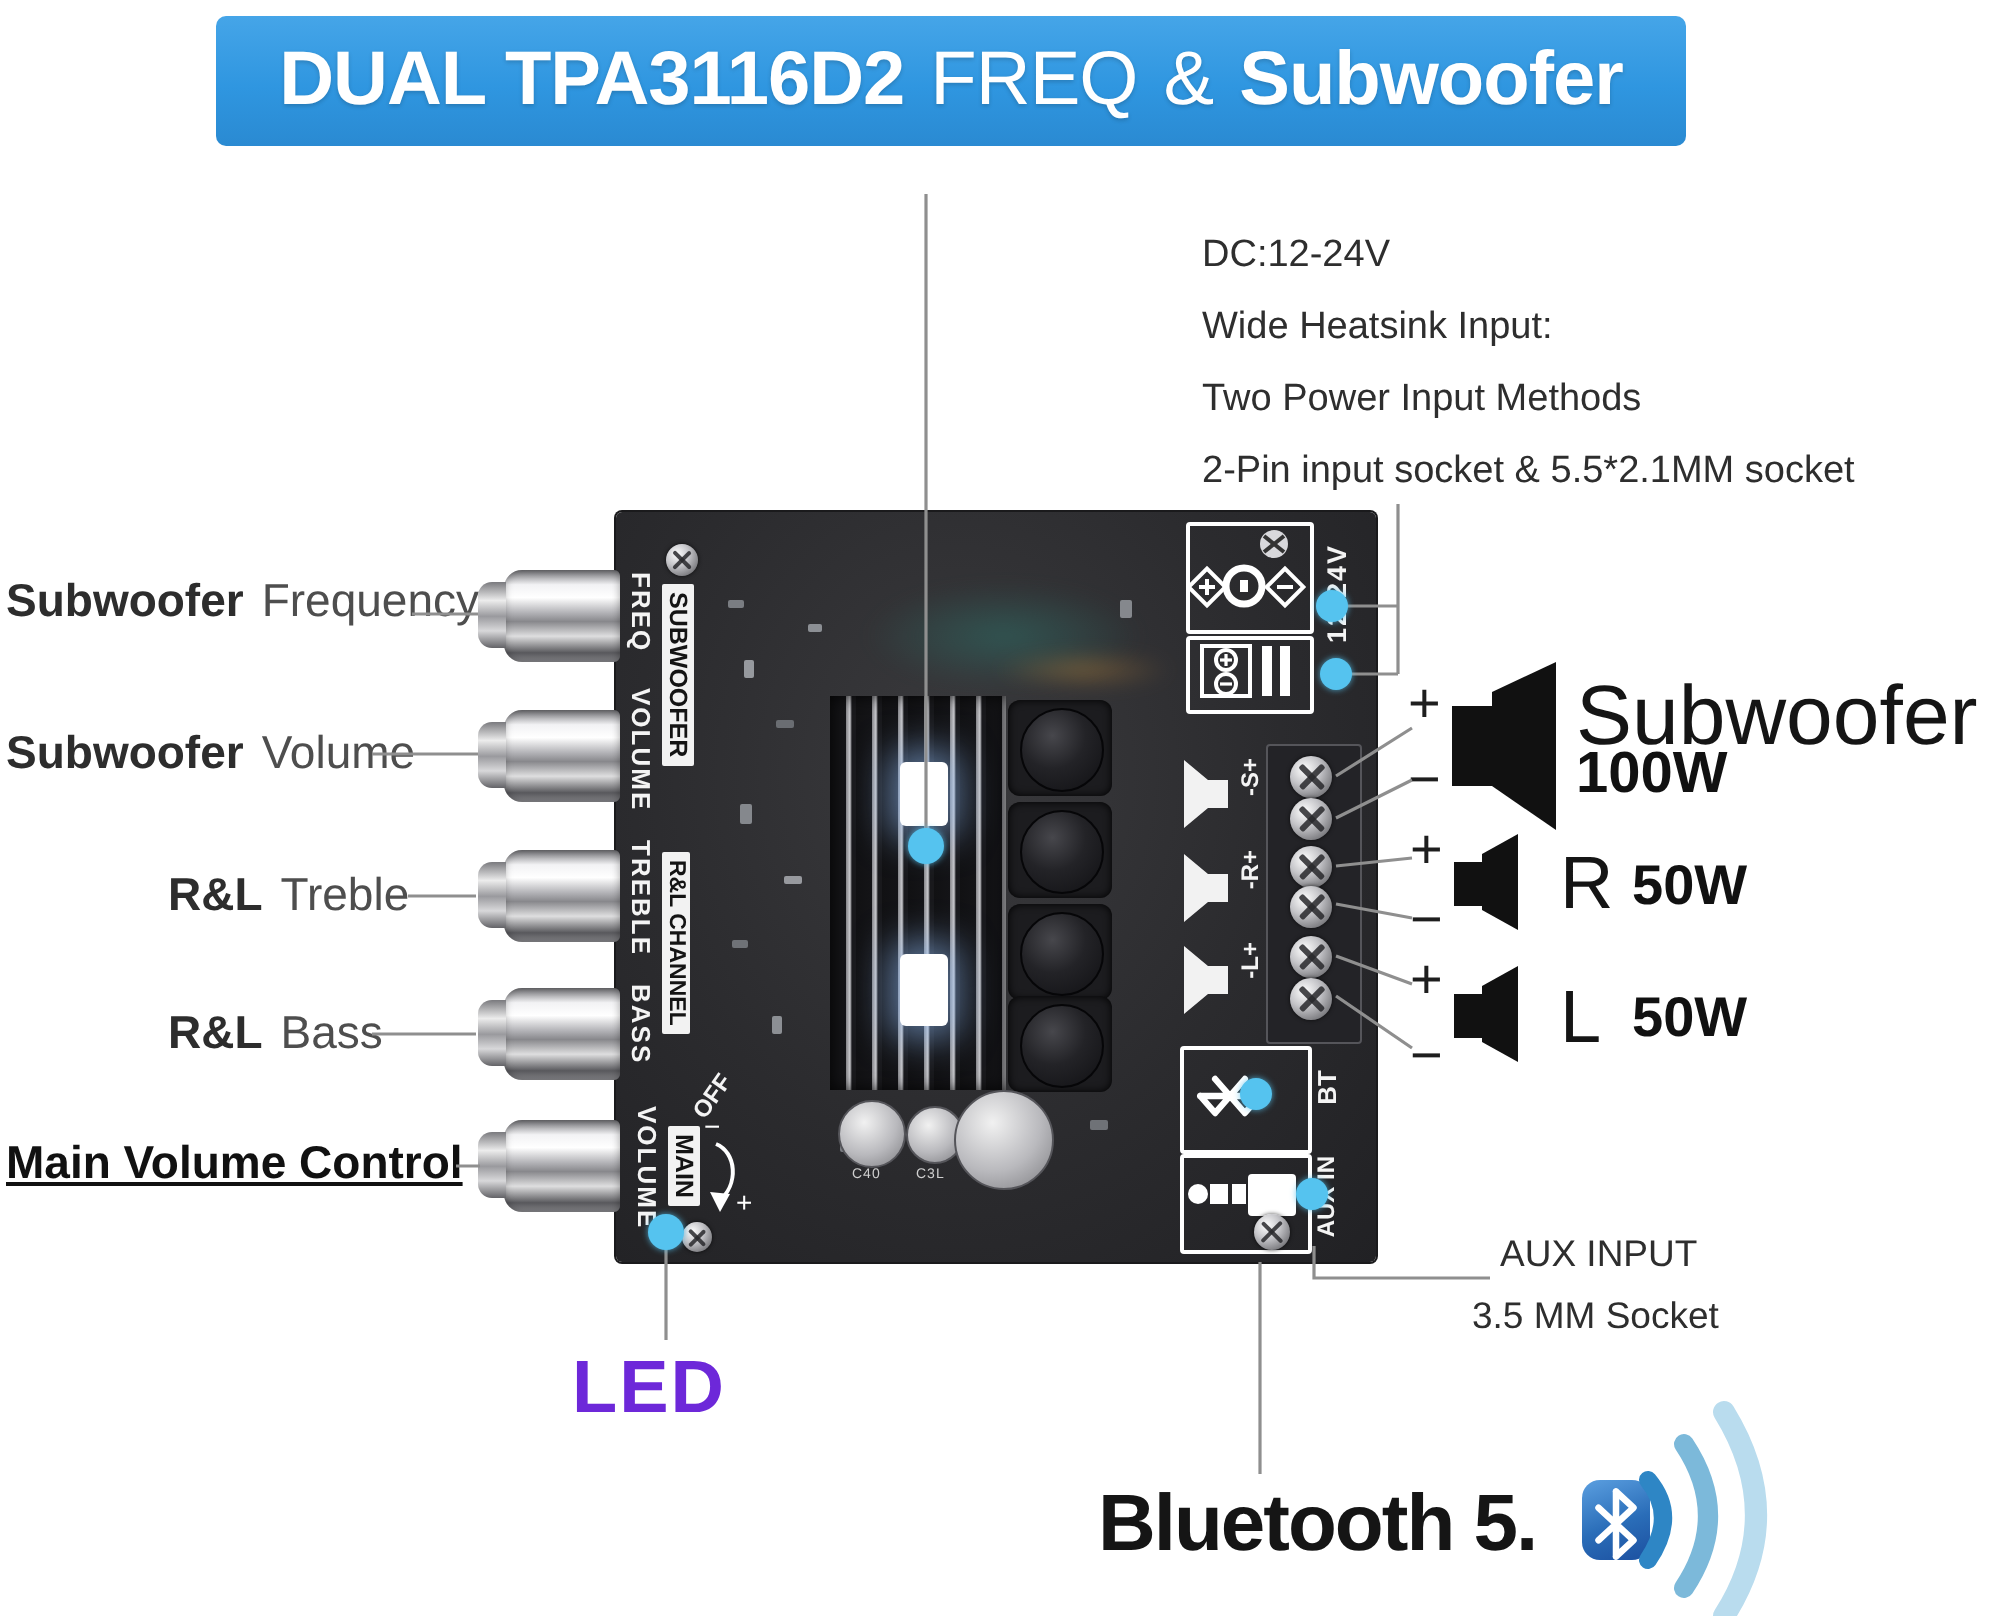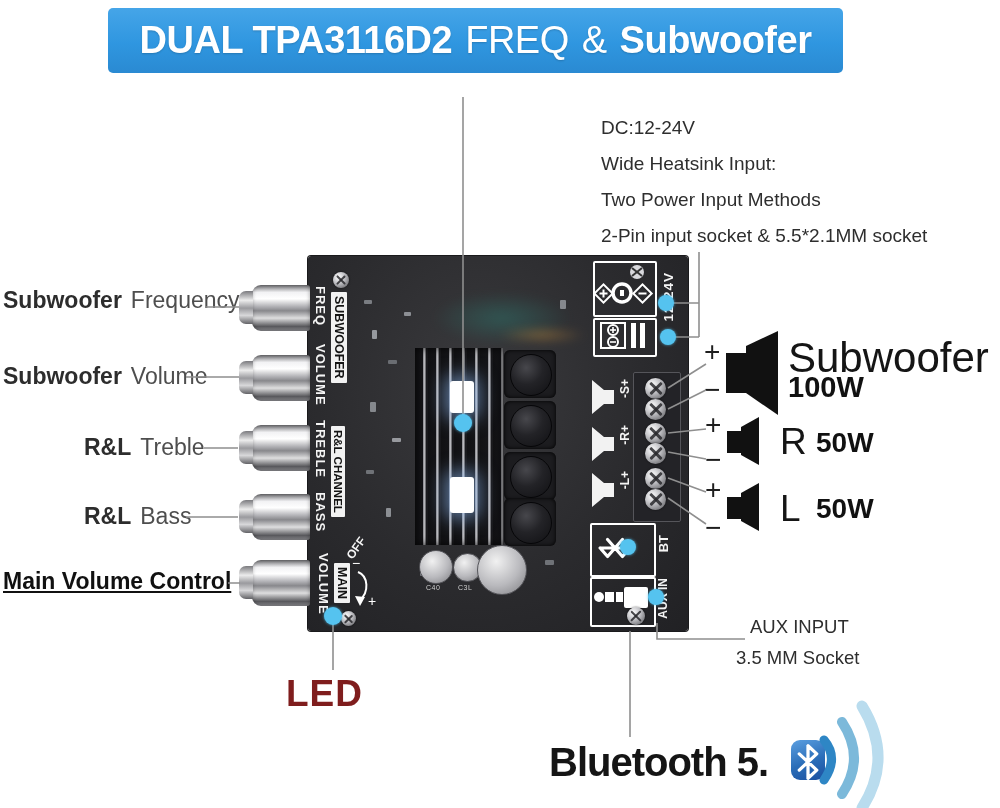--- a/index.html
+++ b/index.html
@@ -248,21 +248,21 @@
   <span class="a pm" style="left:705px;top:512px;">−</span>
   <svg class="a" style="left:727px;top:483px;" width="32" height="50" viewBox="0 0 32 50">
     <rect x="0" y="14" width="14" height="22" fill="#111"></rect>
       <polygon points="14,10 32,0 32,48 14,38" fill="#111"></polygon>
   </svg>
   <span class="a outname" style="left:780px;top:488px;font-size:37px;">L</span>
   <span class="a outpow" style="left:816px;top:493px;font-size:28px;">50W</span>
 
   <span class="a" style="left:750px;top:616px;font-size:18.5px;color:#2e2e2e;">AUX INPUT</span>
   <span class="a" style="left:736px;top:647px;font-size:18.5px;color:#2e2e2e;">3.5 MM Socket</span>
-  <span class="a" style="left:286px;top:673px;font-size:37px;font-weight:800;color:#7f1d1d;letter-spacing:1px;">LED</span>
+  <span class="a" style="left:286px;top:673px;font-size:37px;font-weight:800;color:#6d28d9;letter-spacing:1px;">LED</span>
   <span class="a" style="left:549px;top:740px;font-size:40px;font-weight:700;color:#151515;letter-spacing:-1px;">Bluetooth 5.</span>
   <div class="a" style="left:791px;top:740px;width:34px;height:40px;border-radius:9px;background:linear-gradient(160deg,#5b9fe0 0%,#2a6db8 55%,#1c50a0 100%);">
     <svg width="34" height="40" viewBox="0 0 24 32" style="position:absolute;left:0;top:2px;">
       <path d="M12,3 L12,29 M12,3 L19,9.5 L5,22.5 M12,29 L19,22.5 L5,9.5" stroke="#fff" stroke-width="2.6" fill="none" stroke-linecap="round" stroke-linejoin="round"></path>
     </svg>
   </div>
   <svg class="a" style="left:818px;top:700px;" width="72" height="112" viewBox="0 0 72 112">
     <path d="M6,40 Q21,58 6,80" stroke="#2e86c5" stroke-width="9" fill="none" stroke-linecap="round"></path>
     <path d="M24,22 Q48,58 24,94" stroke="#7cb9da" stroke-width="10" fill="none" stroke-linecap="round"></path>
     <path d="M44,6 Q76,58 44,108" stroke="#b9dcee" stroke-width="11" fill="none" stroke-linecap="round"></path>

